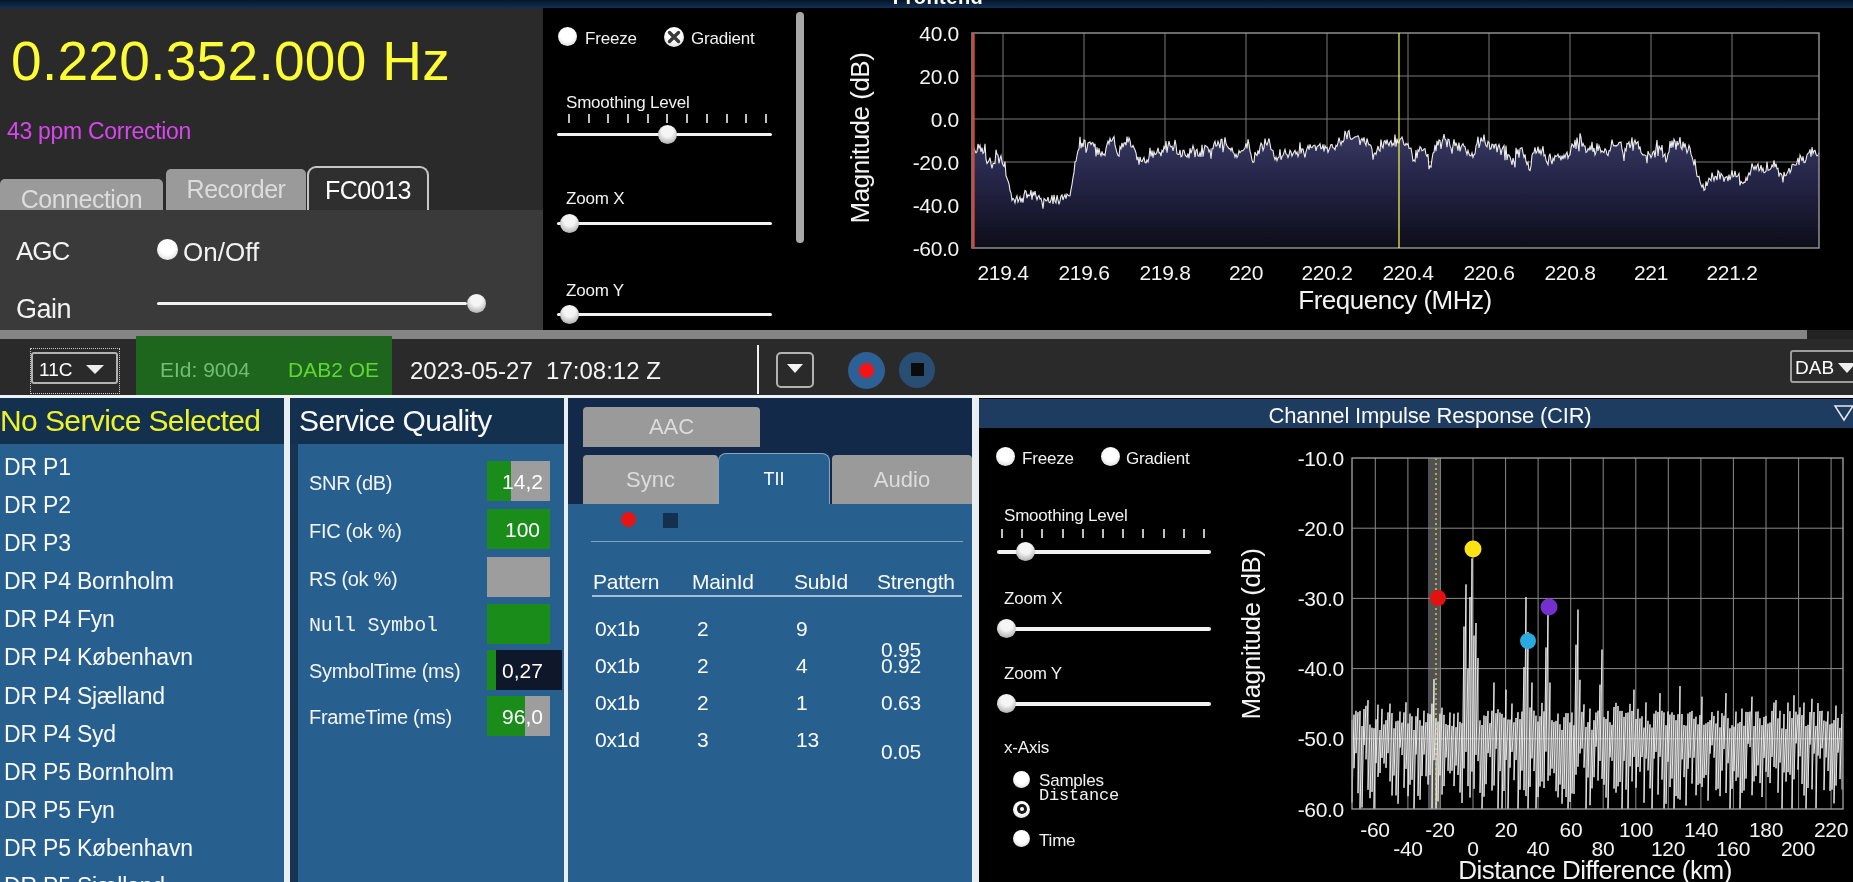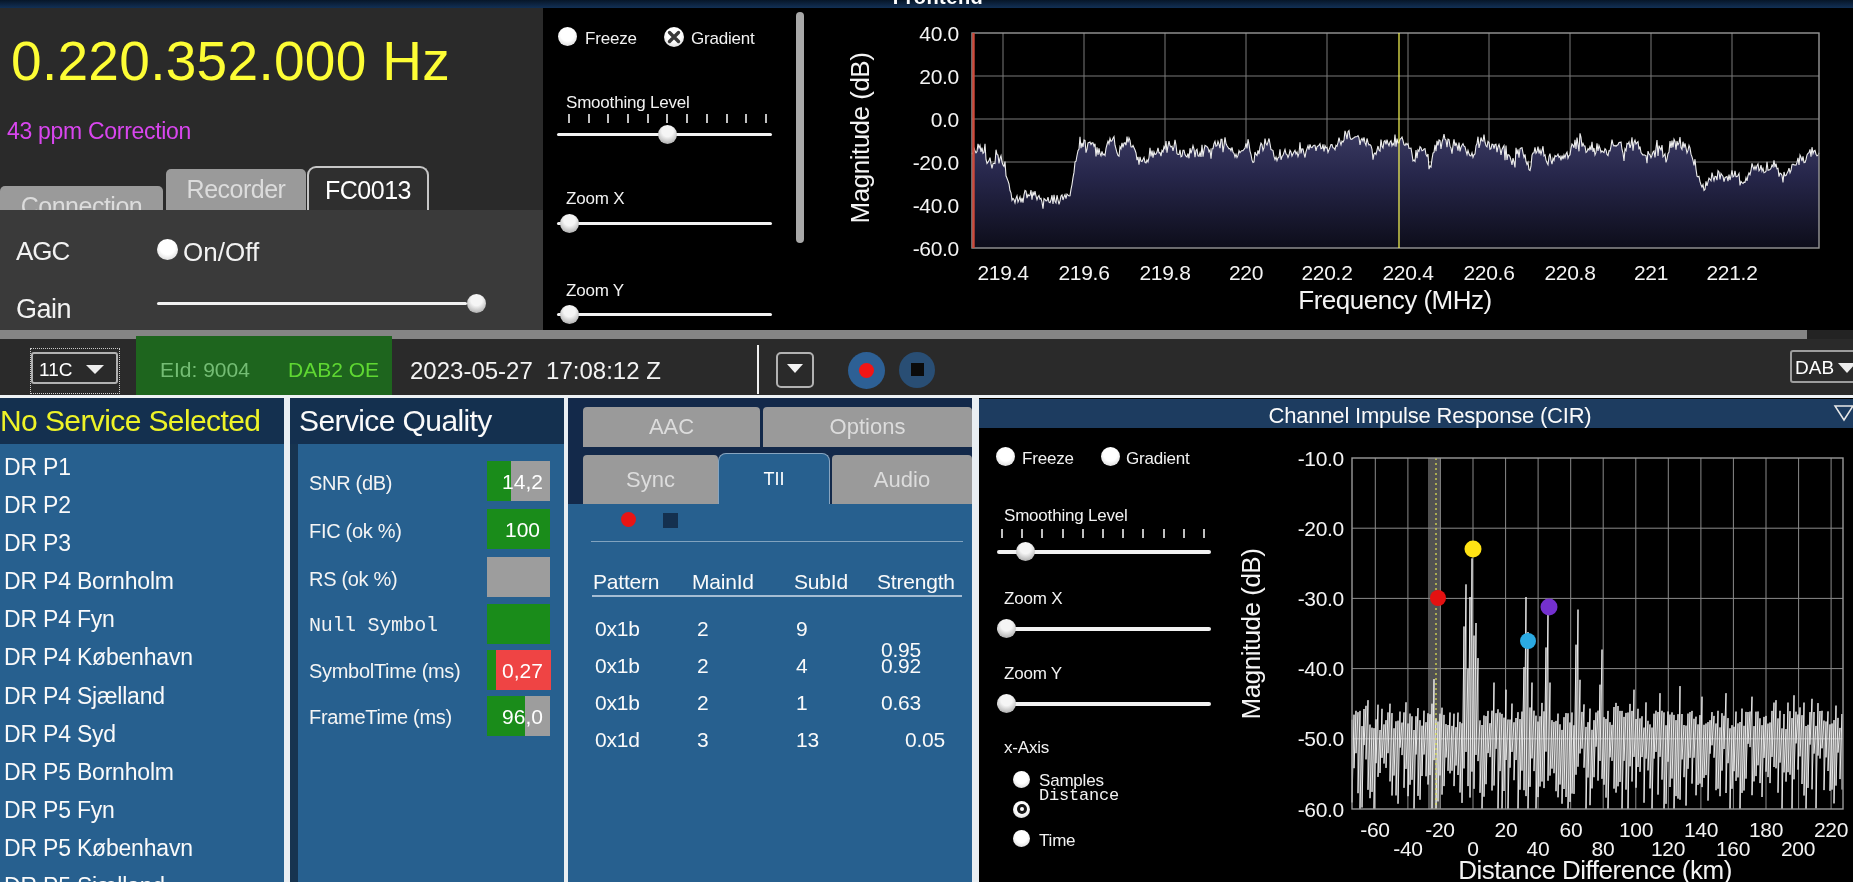--- a/index.html
+++ b/index.html
@@ -25,21 +25,21 @@
 <div class="abs" style="left:0;top:0;width:1853px;height:8px;overflow:hidden;
   background:linear-gradient(#071628,#123055);">
   <div class="abs" style="left:0;top:-14px;width:1876px;text-align:center;color:#fff;
     font-size:20px;font-weight:700;letter-spacing:.5px;">Frontend</div>
 </div>
 
 <div class="abs" style="left:0;top:8px;width:543px;height:323px;background:#2a2a2a;">
   <div class="abs" style="left:11px;top:26px;font-size:55px;line-height:55px;color:#fdfd35;letter-spacing:0.3px;">0.220.352.000 Hz</div>
   <div class="abs" style="left:7px;top:112px;font-size:23px;line-height:23px;color:#d946ef;letter-spacing:-0.3px;">43 ppm Correction</div>
 </div>
-<div class="gtab" style="left:0;top:186px;width:163px;height:41px;line-height:41px;font-size:25px;letter-spacing:-0.5px;">Connection</div>
+<div class="gtab" style="left:0;top:179px;width:163px;height:41px;line-height:41px;font-size:25px;letter-spacing:-0.5px;">Connection</div>
 <div class="gtab" style="left:166px;top:169px;width:140px;height:41px;line-height:41px;font-size:25px;letter-spacing:-0.5px;">Recorder</div>
 <div class="abs" style="left:307px;top:166px;width:122px;height:46px;background:#2f2f2f;
   border:2px solid #c6c6c6;border-bottom:none;border-radius:9px 9px 0 0;color:#fff;
   font-size:25px;line-height:44px;text-align:center;letter-spacing:-0.5px;">FC0013</div>
 <div class="abs" style="left:0;top:210px;width:543px;height:121px;background:#3a3a3a;">
   <div class="abs" style="left:16px;top:26px;font-size:26px;color:#f2f2f2;letter-spacing:-1px;">AGC</div>
   <div class="radio" style="left:157px;top:29px;width:21px;height:21px;"></div>
   <div class="abs" style="left:183px;top:27px;font-size:26px;color:#f2f2f2;">On/Off</div>
   <div class="abs" style="left:16px;top:84px;font-size:27px;color:#f2f2f2;letter-spacing:-0.5px;">Gain</div>
   <div class="track" style="left:157px;top:92px;width:310px;"></div>
@@ -186,35 +186,34 @@
   </div>
   <div class="abs t20" style="left:19px;top:122px;">FIC (ok %)</div>
   <div class="abs" style="left:197px;top:111px;width:63px;height:40px;background:#1a8c1a;">
     <div class="abs" style="left:8px;top:9px;width:55px;text-align:center;font-size:21px;color:#fff;">100</div>
   </div>
   <div class="abs t20" style="left:19px;top:170px;">RS (ok %)</div>
   <div class="abs" style="left:197px;top:159px;width:63px;height:40px;background:#9d9d9d;"></div>
   <div class="abs t20" style="left:19px;top:216px;font-family:Liberation Mono, monospace;">Null Symbol</div>
   <div class="abs" style="left:197px;top:206px;width:63px;height:40px;background:#1a8c1a;"></div>
   <div class="abs t20" style="left:19px;top:262px;">SymbolTime (ms)</div>
-  <div class="abs" style="left:197px;top:252px;width:64px;height:40px;background:#ef4444;">
+  <div class="abs" style="left:197px;top:252px;width:75px;height:40px;background:#0f172a;">
     <div class="abs" style="left:0;top:0;width:9px;height:40px;background:#1a8c1a;"></div>
     <div class="abs" style="left:8px;top:9px;width:55px;text-align:center;font-size:21px;color:#fff;">0,27</div>
   </div>
   <div class="abs t20" style="left:19px;top:308px;">FrameTime (ms)</div>
   <div class="abs" style="left:197px;top:298px;width:63px;height:40px;background:#9d9d9d;">
     <div class="abs" style="left:0;top:0;width:38px;height:40px;background:#1a8c1a;"></div>
     <div class="abs" style="left:8px;top:9px;width:55px;text-align:center;font-size:21px;color:#fff;">96,0</div>
   </div>
 </div>
 <div class="abs" style="left:564px;top:398px;width:4px;height:484px;background:#e9eef2;"></div>
 
 <div class="abs" style="left:568px;top:398px;width:404px;height:484px;background:#13294a;">
   <div class="gtab" style="left:15px;top:9px;width:177px;height:40px;line-height:40px;font-size:22px;border-radius:4px 4px 0 0;">AAC</div>
-  <div class="gtab" style="left:195px;top:9px;width:209px;height:40px;line-height:40px;font-size:22px;border-radius:4px 4px 0 0;">Options</div>
   <div class="gtab" style="left:15px;top:57px;width:135px;height:49px;line-height:49px;font-size:22px;border-radius:4px 4px 0 0;">Sync</div>
   <div class="gtab" style="left:264px;top:57px;width:140px;height:49px;line-height:49px;font-size:22px;border-radius:4px 4px 0 0;">Audio</div>
   <div class="abs" style="left:150px;top:55px;width:112px;height:52px;background:#27608f;
     border:1px solid #88a5c0;border-bottom:none;border-radius:8px 8px 0 0;color:#fff;
     font-size:18px;line-height:50px;text-align:center;">TII</div>
   <div class="abs" style="left:0;top:106px;width:404px;height:378px;background:#27608f;"></div>
   <div class="abs" style="left:52.5px;top:114px;width:15px;height:15px;border-radius:50%;background:#e81414;"></div>
   <div class="abs" style="left:95px;top:115px;width:15px;height:15px;background:#14304f;"></div>
   <div class="abs" style="left:23px;top:142.5px;width:372px;height:1.5px;background:rgba(220,230,240,.5);"></div>
   <div class="abs t21" style="left:25px;top:172px;">Pattern</div>
@@ -230,21 +229,21 @@
   <div class="abs t21" style="left:129px;top:256px;">2</div>
   <div class="abs t21" style="left:228px;top:256px;">4</div>
   <div class="abs t21" style="left:313px;top:256px;">0.92</div>
   <div class="abs t21" style="left:27px;top:293px;">0x1b</div>
   <div class="abs t21" style="left:129px;top:293px;">2</div>
   <div class="abs t21" style="left:228px;top:293px;">1</div>
   <div class="abs t21" style="left:313px;top:293px;">0.63</div>
   <div class="abs t21" style="left:27px;top:330px;">0x1d</div>
   <div class="abs t21" style="left:129px;top:330px;">3</div>
   <div class="abs t21" style="left:228px;top:330px;">13</div>
-  <div class="abs t21" style="left:313px;top:330px;margin-left:24px;">0.05</div>
+  <div class="abs t21" style="left:313px;top:342px;">0.05</div>
 </div>
 <div class="abs" style="left:972px;top:398px;width:7px;height:484px;background:#e9eef2;"></div>
 
 <div class="abs" style="left:979px;top:398px;width:874px;height:484px;background:#000;">
   <div class="abs" style="left:0;top:1px;width:874px;height:29px;background:#1d3c60;">
     <div class="abs" style="left:0;top:4px;width:874px;text-align:center;text-indent:28px;font-size:22px;color:#fafafa;letter-spacing:-0.2px;">Channel Impulse Response (CIR)</div>
     <svg class="abs" style="left:854px;top:5px;" width="22" height="18">
         <path d="M2 2 L20 2 L11 16 Z" fill="none" stroke="#e8e8e8" stroke-width="1.5"></path>
       </svg>
   </div>

